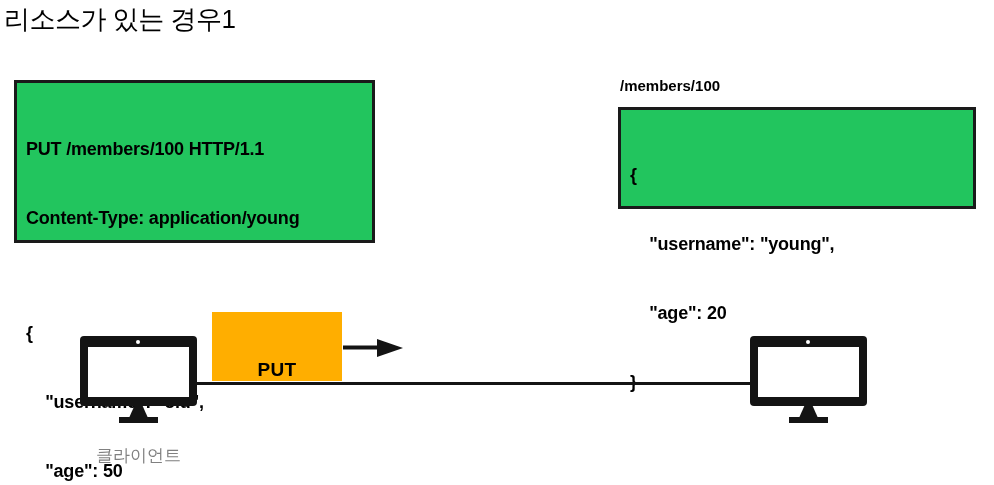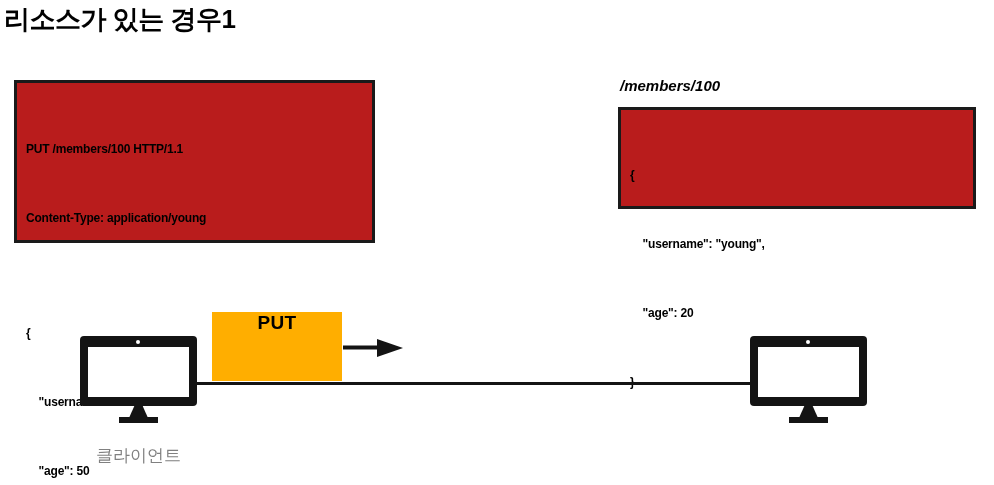--- a/index.html
+++ b/index.html
@@ -17,35 +17,35 @@
     color: #000000;
     -webkit-font-smoothing: antialiased;
   }
 
   
   .page-title {
     position: absolute;
     left: 4px;
     top: 2px;
     font-size: 26px;
-    font-weight: bold;
+    font-weight: normal;
     letter-spacing: -0.5px;
     line-height: 34px;
     white-space: pre;
     color: #000000;
   }
 
   
   .msg-box {
     position: absolute;
     box-sizing: border-box;
-    background: #b91c1c;
+    background: #22c55e;
     border: 3px solid #1a1a1a;
     white-space: pre;
-    font-size: 12px;
+    font-size: 18px;
     font-weight: bold;
     line-height: 23px;
     letter-spacing: -0.2px;
     color: #000000;
   }
   .msg-box .code-line {
     white-space: pre;
     display: block;
   }
 
@@ -67,21 +67,20 @@
 
   .resource-path-label {
     position: absolute;
     left: 620px;
     top: 76px;
     font-size: 15px;
     font-weight: bold;
     line-height: 20px;
     white-space: pre;
     color: #000000;
-    font-style: italic;
   }
 
   
   .net-line {
     position: absolute;
     left: 196px;
     top: 382px;
     width: 588px;
     height: 3px;
     background: #141414;
@@ -89,21 +88,21 @@
 
   
   .method-chip {
     position: absolute;
     left: 212px;
     top: 312px;
     width: 130px;
     height: 69px;
     background: #ffae00;
     display: flex;
-    align-items: flex-start;
+    align-items: flex-end;
     justify-content: center;
     font-size: 19px;
     font-weight: bold;
     letter-spacing: 0.4px;
     color: #000000;
   }
 
   
   .arrow {
     position: absolute;

